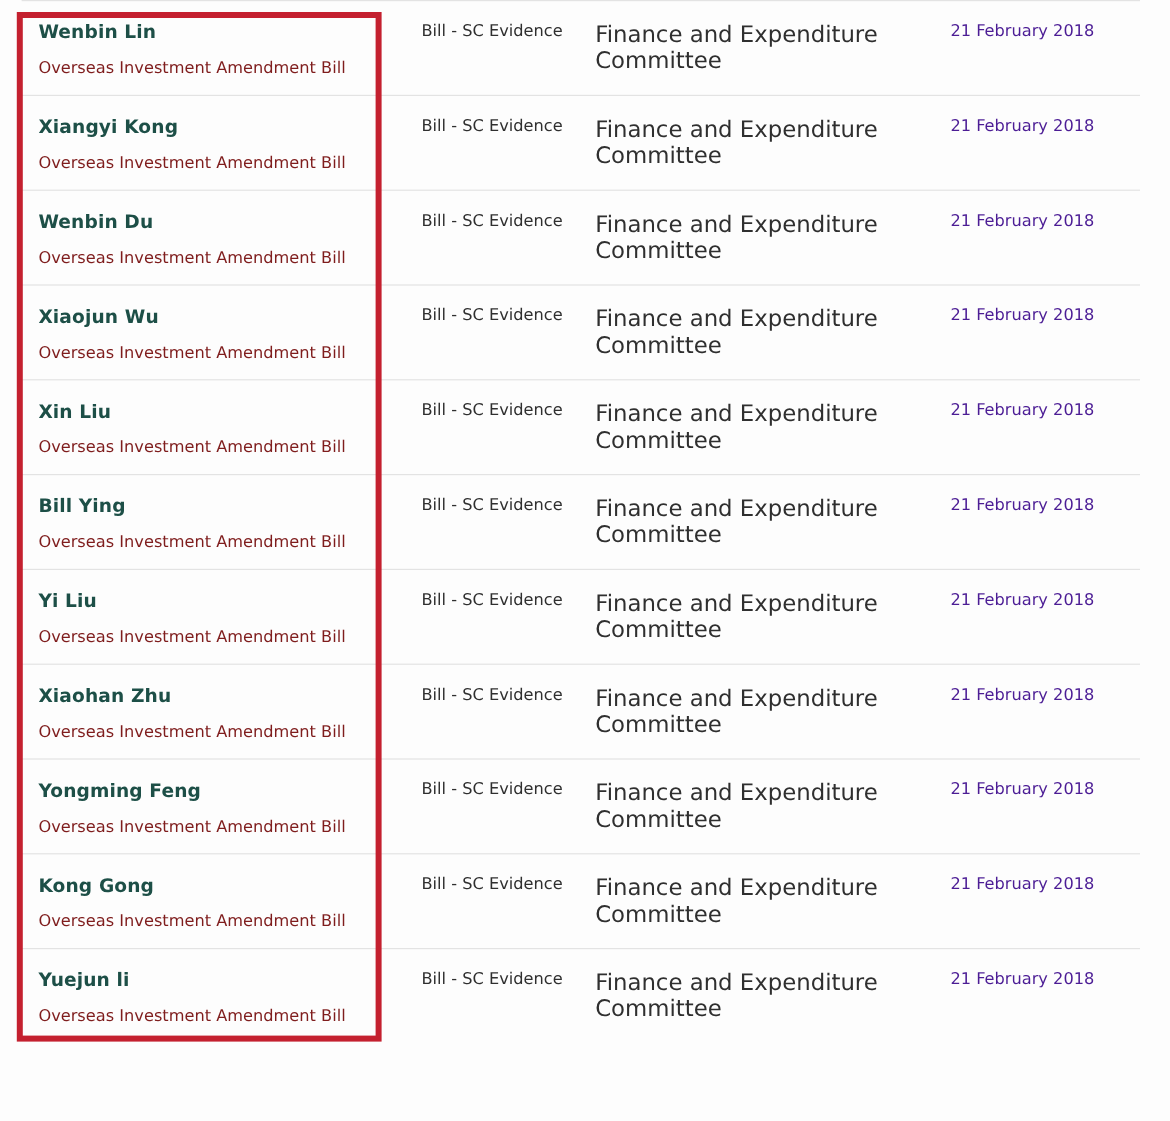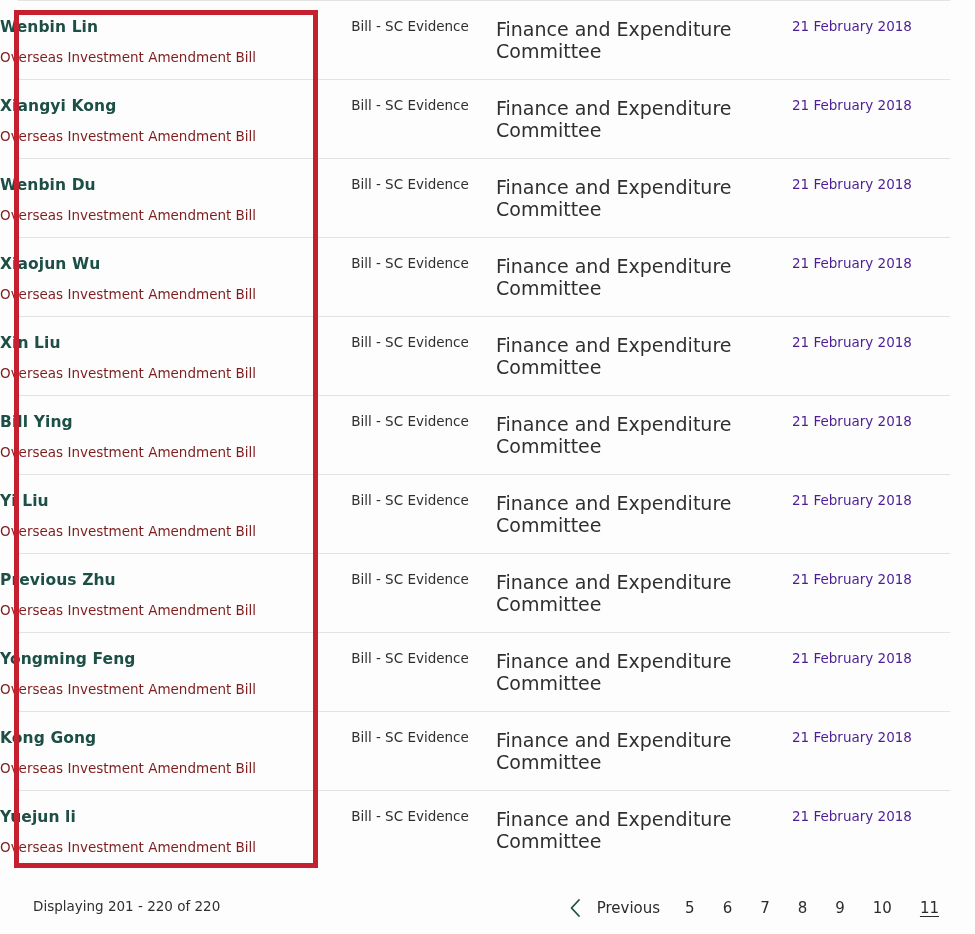--- a/index.html
+++ b/index.html
@@ -36,20 +36,21 @@
 
   .result-row {
     display: flex;
     align-items: flex-start;
     height: 78px;
     padding-top: 16px;
   }
 
   .col-name {
     width: 330px;
+    padding-left: 32px;
     flex: 0 0 330px;
   }
 
   .entity-link {
     display: inline-block;
     font-size: 15.5px;
     font-weight: bold;
     color: #1d4f47;
     letter-spacing: 0.1px;
     line-height: 18px;
@@ -213,21 +214,21 @@
       </div>
       <div class="row-sep"></div>
       <div class="result-row">
         <div class="col-name"><a class="entity-link" href="#">Yi Liu</a><span class="entity-sub">Overseas Investment Amendment Bill</span></div>
         <div class="col-type">Bill - SC Evidence</div>
         <div class="col-committee">Finance and Expenditure Committee</div>
         <div class="col-date">21 February 2018</div>
       </div>
       <div class="row-sep"></div>
       <div class="result-row">
-        <div class="col-name"><a class="entity-link" href="#">Previous Zhu</a><span class="entity-sub">Overseas Investment Amendment Bill</span></div>
+        <div class="col-name"><a class="entity-link" href="#">Xiaohan Zhu</a><span class="entity-sub">Overseas Investment Amendment Bill</span></div>
         <div class="col-type">Bill - SC Evidence</div>
         <div class="col-committee">Finance and Expenditure Committee</div>
         <div class="col-date">21 February 2018</div>
       </div>
       <div class="row-sep"></div>
       <div class="result-row">
         <div class="col-name"><a class="entity-link" href="#">Yongming Feng</a><span class="entity-sub">Overseas Investment Amendment Bill</span></div>
         <div class="col-type">Bill - SC Evidence</div>
         <div class="col-committee">Finance and Expenditure Committee</div>
         <div class="col-date">21 February 2018</div>
@@ -241,37 +242,16 @@
       </div>
       <div class="row-sep"></div>
       <div class="result-row">
         <div class="col-name"><a class="entity-link" href="#">Yuejun li</a><span class="entity-sub">Overseas Investment Amendment Bill</span></div>
         <div class="col-type">Bill - SC Evidence</div>
         <div class="col-committee">Finance and Expenditure Committee</div>
         <div class="col-date">21 February 2018</div>
       </div>
     </div>
 
-  <div class="footer">
-    <div class="displaying">Displaying 201 - 220 of 220</div>
-
-    <div class="pager" id="pager">
-      <span class="pager-chevron">
-        <svg width="13" height="20" viewBox="0 0 13 20" aria-hidden="true">
-          <polyline points="10,2 2.5,10 10,18" fill="none" stroke="currentColor" stroke-width="1.8" stroke-linecap="round" stroke-linejoin="round"></polyline>
-        </svg>
-      </span>
-      <a class="pager-prev" href="#">Previous</a>
-      <span id="pager-numbers" style="display:flex;align-items:center;">
-          <a class="pager-num" href="#">5</a>
-          <a class="pager-num" href="#">6</a>
-          <a class="pager-num" href="#">7</a>
-          <a class="pager-num" href="#">8</a>
-          <a class="pager-num" href="#">9</a>
-          <a class="pager-num" href="#">10</a>
-          <a class="pager-num current" href="#">11</a>
-        </span>
-    </div>
-  </div>
 
   <div class="annotation-box"></div>
 
 </div>
 
 </body></html>

